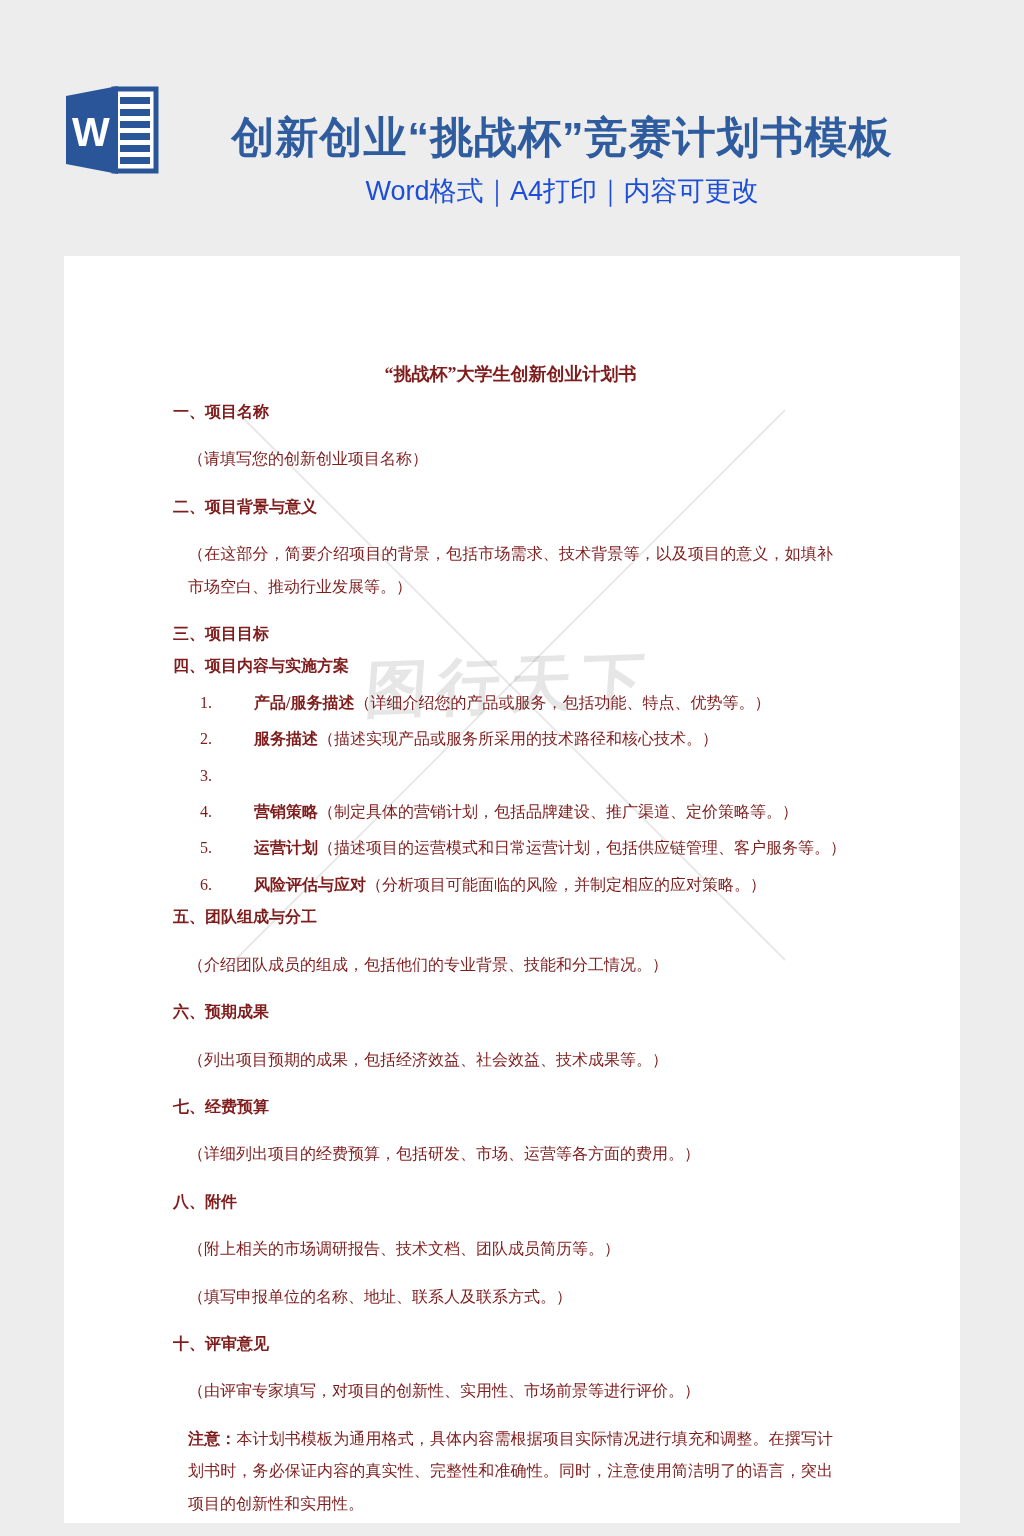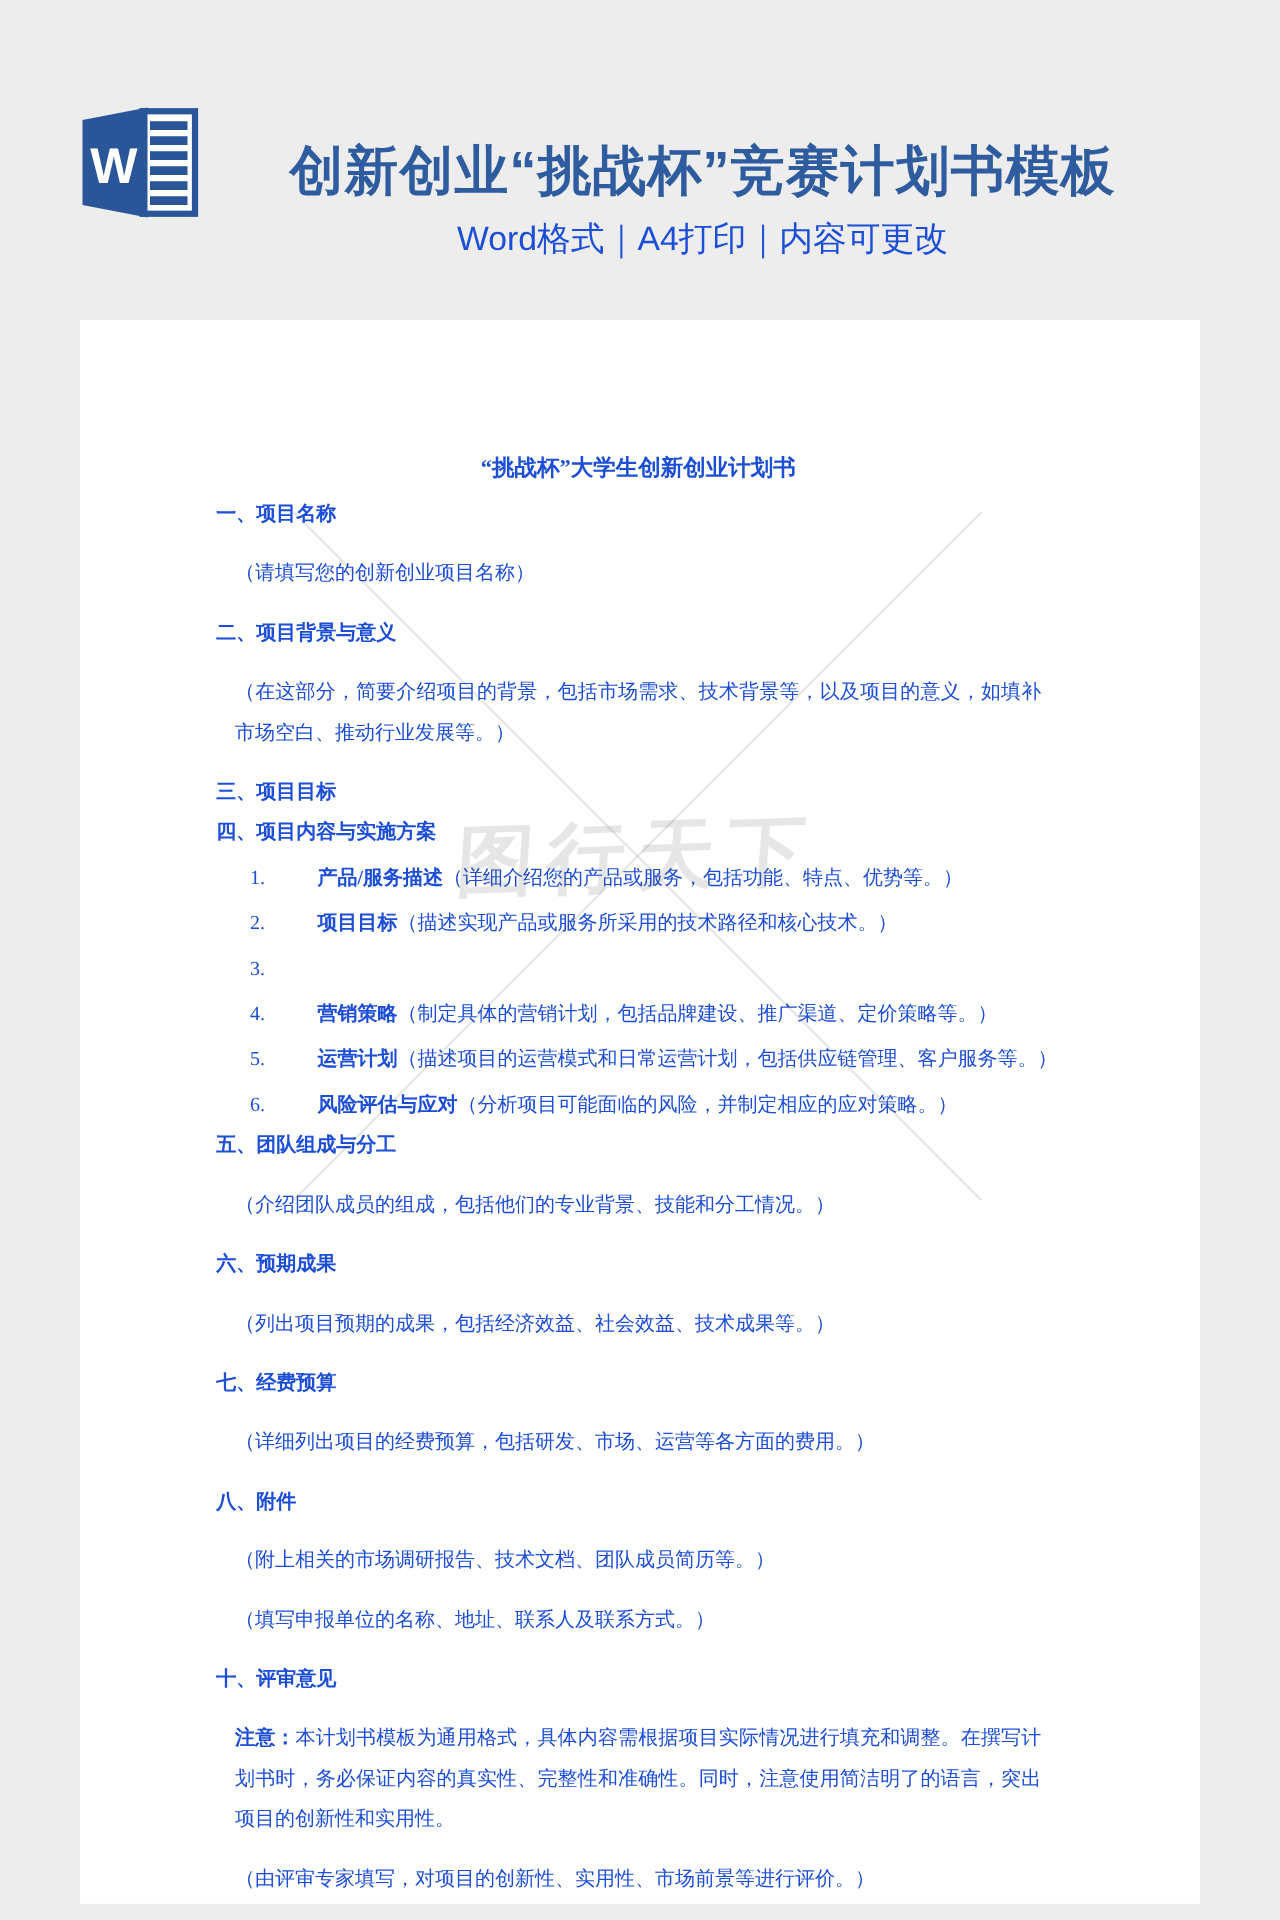--- a/index.html
+++ b/index.html
@@ -22,21 +22,21 @@
 
   
   .page {
     position: absolute; left: 64px; top: 256px;
     width: 896px; height: 1267px; background: #ffffff;
   }
   .page-inner {
     position: relative; z-index: 1;
     padding: 104px 112px 0 109px;
     font-family: "Liberation Serif", serif;
-    color: #1d4ed8; font-size: 16px;
+    color: #7f1d1d; font-size: 16px;
   }
   .doc-title {
     text-align: center; font-size: 18px; font-weight: bold;
     line-height: 28px; margin: 0 0 8px 0;
   }
   .doc-heading { font-weight: bold; line-height: 32.4px; }
   .doc-para { line-height: 32.4px; text-align: justify; margin: 15px; }
   .doc-list { margin: 0; padding: 0; list-style: none; }
   .doc-li { display: flex; line-height: 32.4px; margin: 4px 0 0 27px; }
   .doc-li .num { flex: none; width: 26px; }
@@ -106,21 +106,21 @@
         <p class="doc-para">（在这部分，简要介绍项目的背景，包括市场需求、技术背景等，以及项目的意义，如填补市场空白、推动行业发展等。）</p>
         <div class="doc-heading">三、项目目标</div>
         <div class="doc-heading">四、项目内容与实施方案</div>
         <div class="doc-list">
           <div class="doc-li">
             <span class="num">1.</span>
             <span class="li-text"><b>产品/服务描述</b><span>（详细介绍您的产品或服务，包括功能、特点、优势等。）</span></span>
           </div>
           <div class="doc-li">
             <span class="num">2.</span>
-            <span class="li-text"><b>项目目标</b><span>（描述实现产品或服务所采用的技术路径和核心技术。）</span></span>
+            <span class="li-text"><b>服务描述</b><span>（描述实现产品或服务所采用的技术路径和核心技术。）</span></span>
           </div>
           <div class="doc-li">
             <span class="num">3.</span>
           </div>
           <div class="doc-li">
             <span class="num">4.</span>
             <span class="li-text"><b>营销策略</b><span>（制定具体的营销计划，包括品牌建设、推广渠道、定价策略等。）</span></span>
           </div>
           <div class="doc-li">
             <span class="num">5.</span>
@@ -134,17 +134,17 @@
         <div class="doc-heading">五、团队组成与分工</div>
         <p class="doc-para">（介绍团队成员的组成，包括他们的专业背景、技能和分工情况。）</p>
         <div class="doc-heading">六、预期成果</div>
         <p class="doc-para">（列出项目预期的成果，包括经济效益、社会效益、技术成果等。）</p>
         <div class="doc-heading">七、经费预算</div>
         <p class="doc-para">（详细列出项目的经费预算，包括研发、市场、运营等各方面的费用。）</p>
         <div class="doc-heading">八、附件</div>
         <p class="doc-para">（附上相关的市场调研报告、技术文档、团队成员简历等。）</p>
         <p class="doc-para">（填写申报单位的名称、地址、联系人及联系方式。）</p>
         <div class="doc-heading">十、评审意见</div>
+        <p class="doc-para">（由评审专家填写，对项目的创新性、实用性、市场前景等进行评价。）</p>
         <p class="doc-para"><b>注意：</b><span>本计划书模板为通用格式，具体内容需根据项目实际情况进行填充和调整。在撰写计划书时，务必保证内容的真实性、完整性和准确性。同时，注意使用简洁明了的语言，突出项目的创新性和实用性。</span></p>
-        <p class="doc-para">（由评审专家填写，对项目的创新性、实用性、市场前景等进行评价。）</p>
       </div>
   </div>
 </div>
 
 </body></html>

